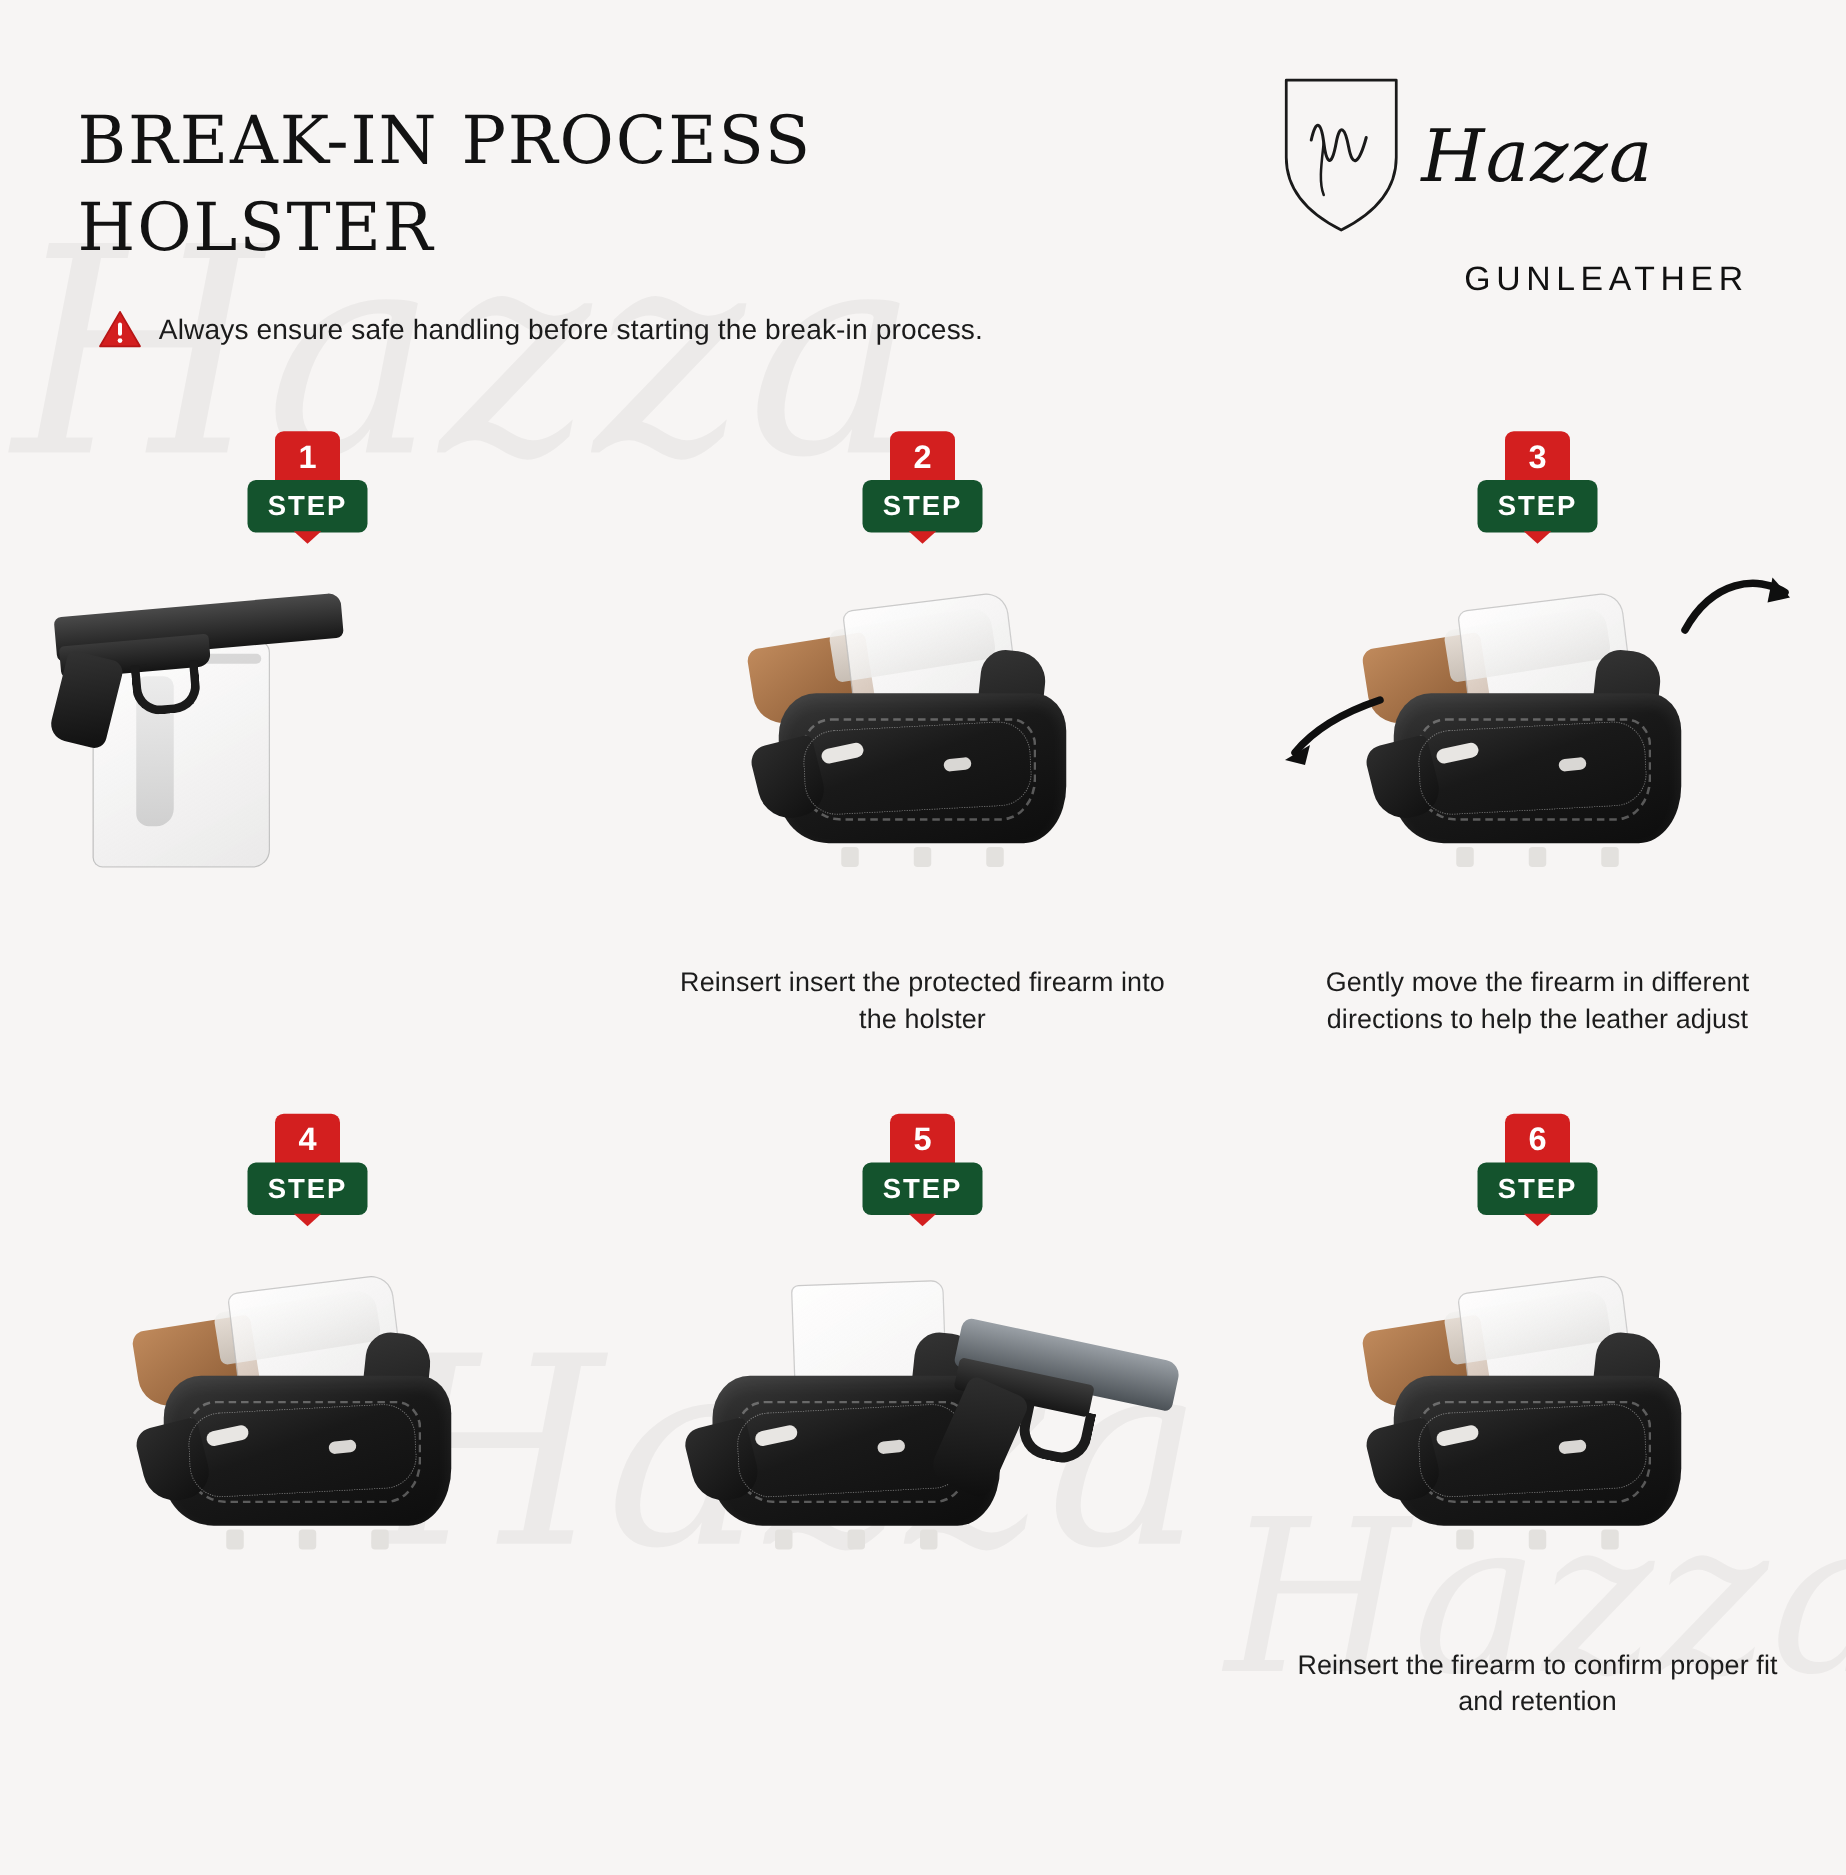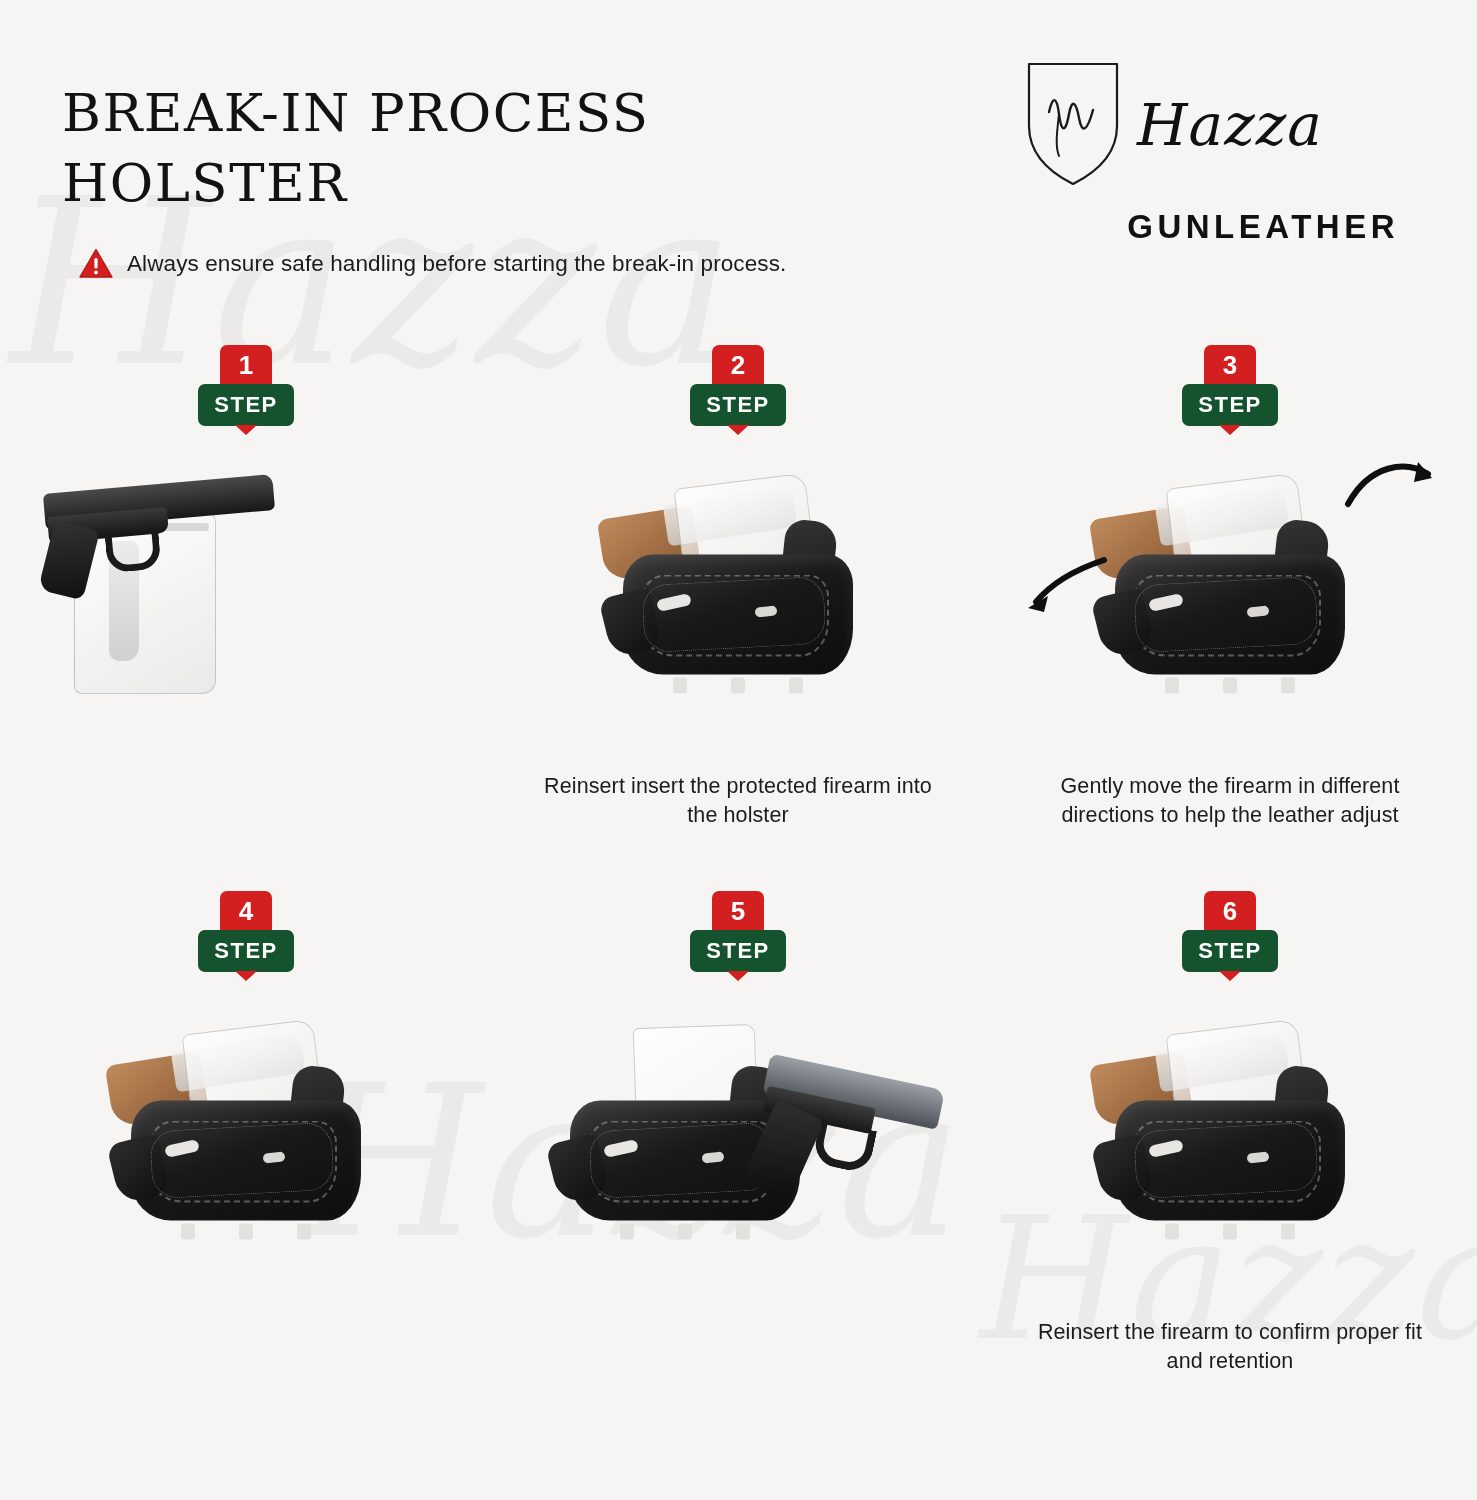--- a/index.html
+++ b/index.html
@@ -95,22 +95,22 @@
     font-family: "DejaVu Serif", serif;
     font-style: italic;
     font-size: 58px;
     color: #111;
     letter-spacing: 1px;
     line-height: 1;
     margin-top: 6px;
   }
   .brand-sub {
     text-align: right;
-    font-size: 33px;
-    font-weight: 700;
+    font-size: 27px;
+    font-weight: 400;
     letter-spacing: 4.5px;
     color: #111;
     margin-top: 16px;
     padding-right: 10px;
   }
 
   
   .grid {
     position: absolute;
     left: 0;

